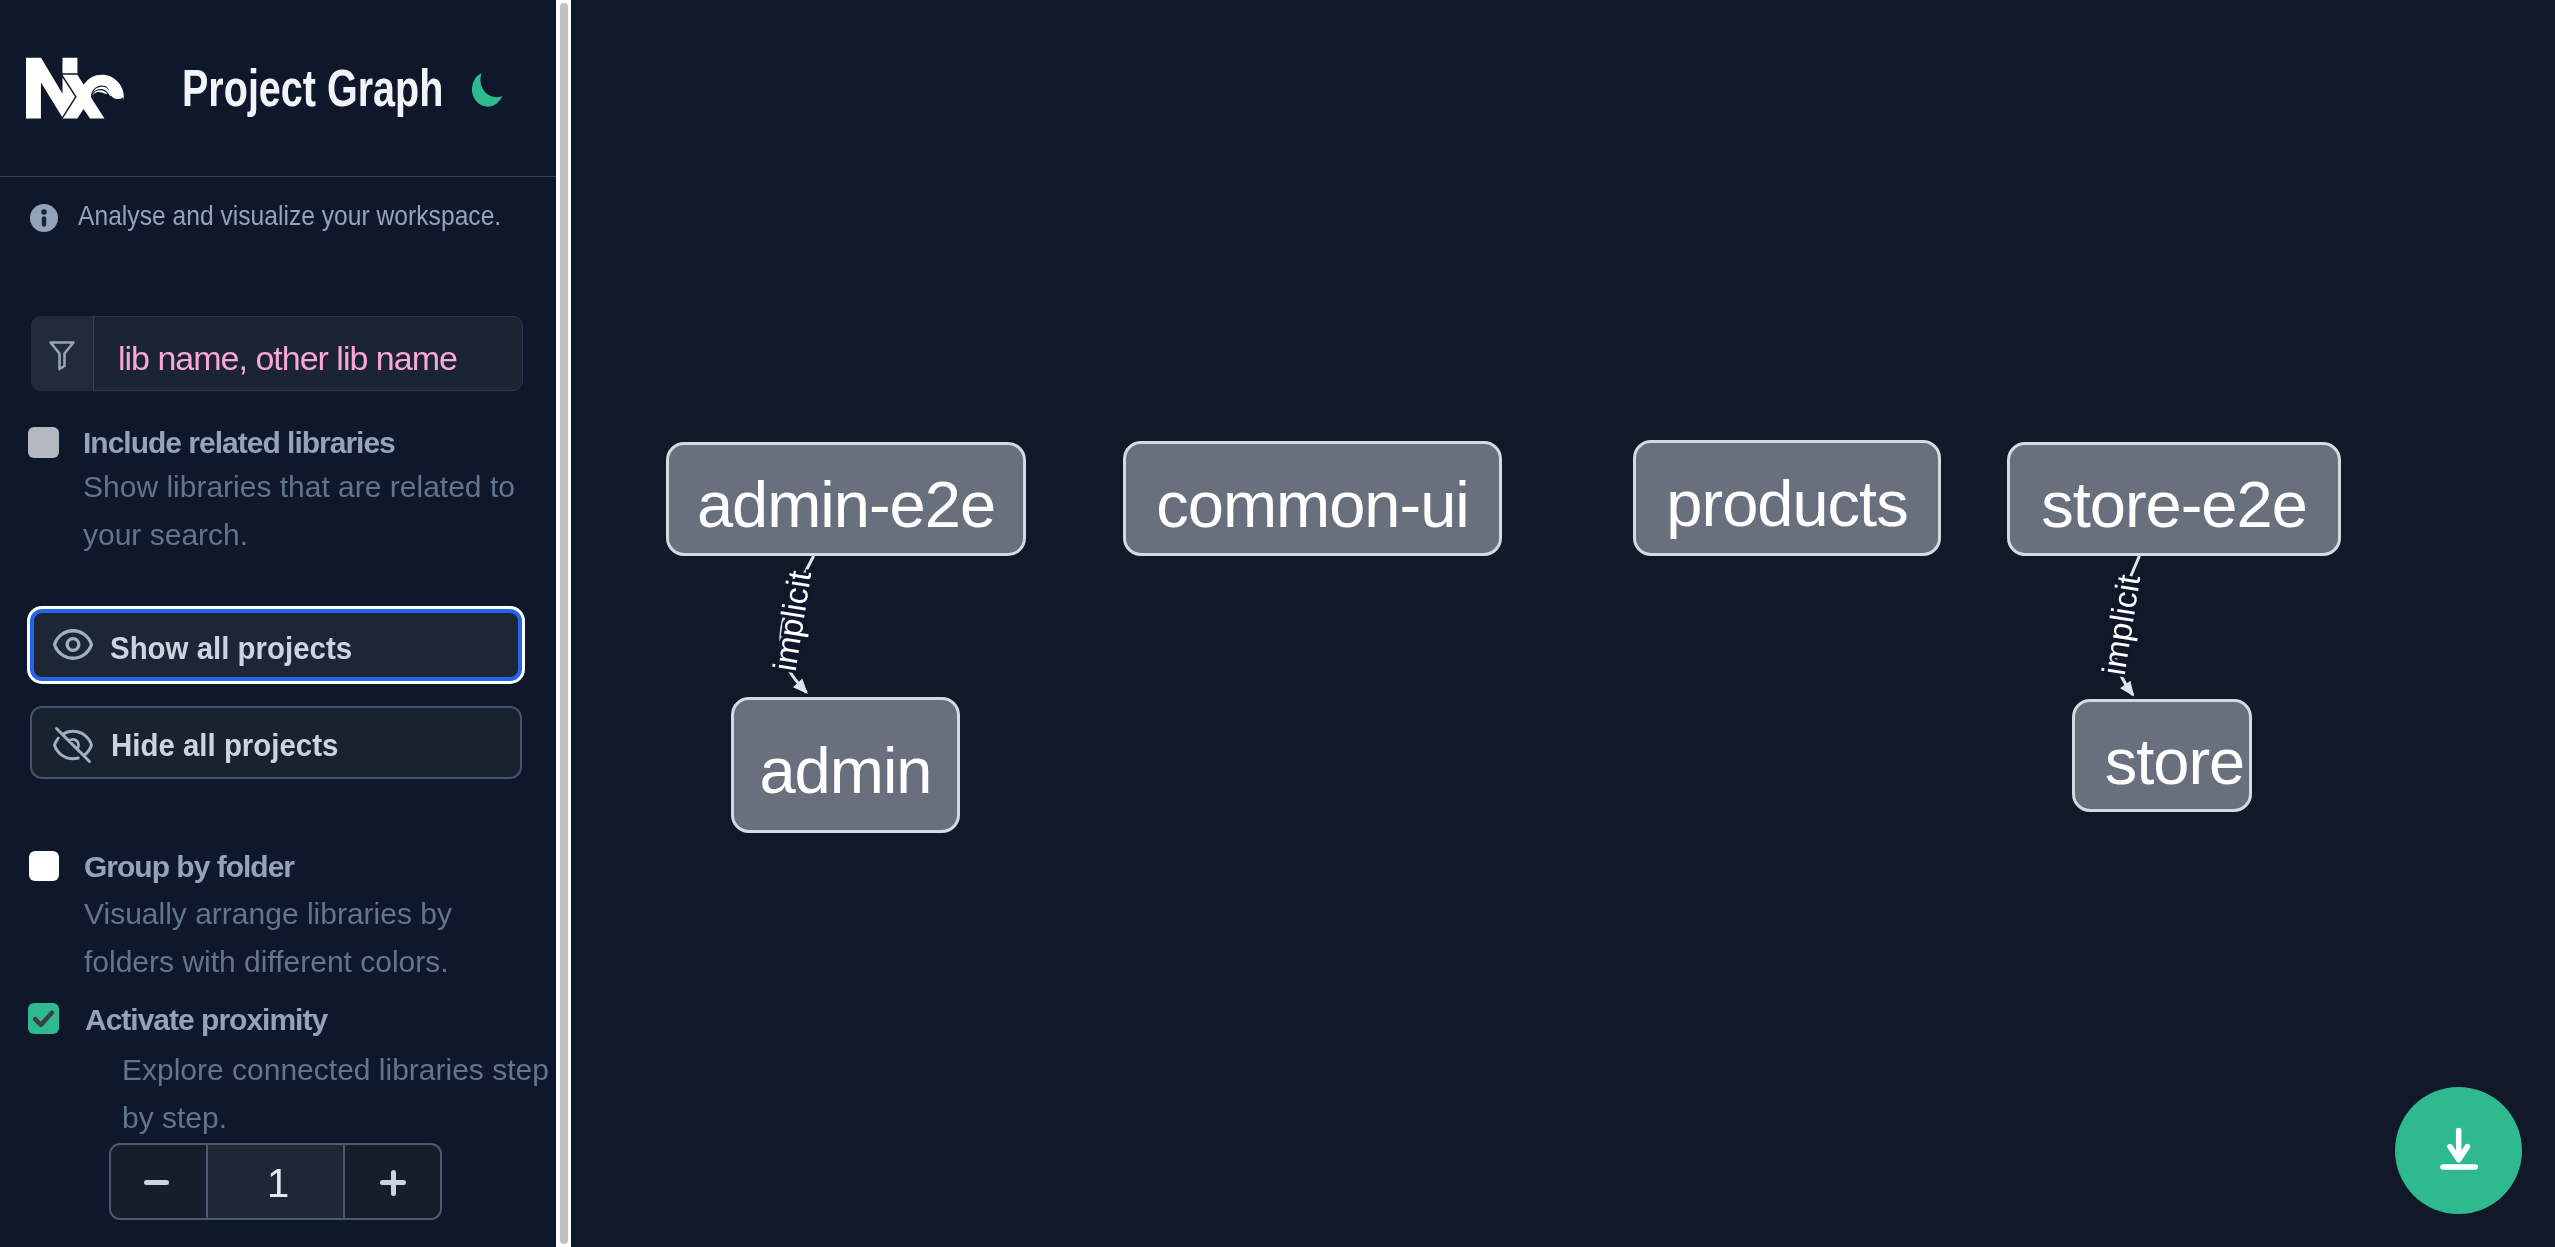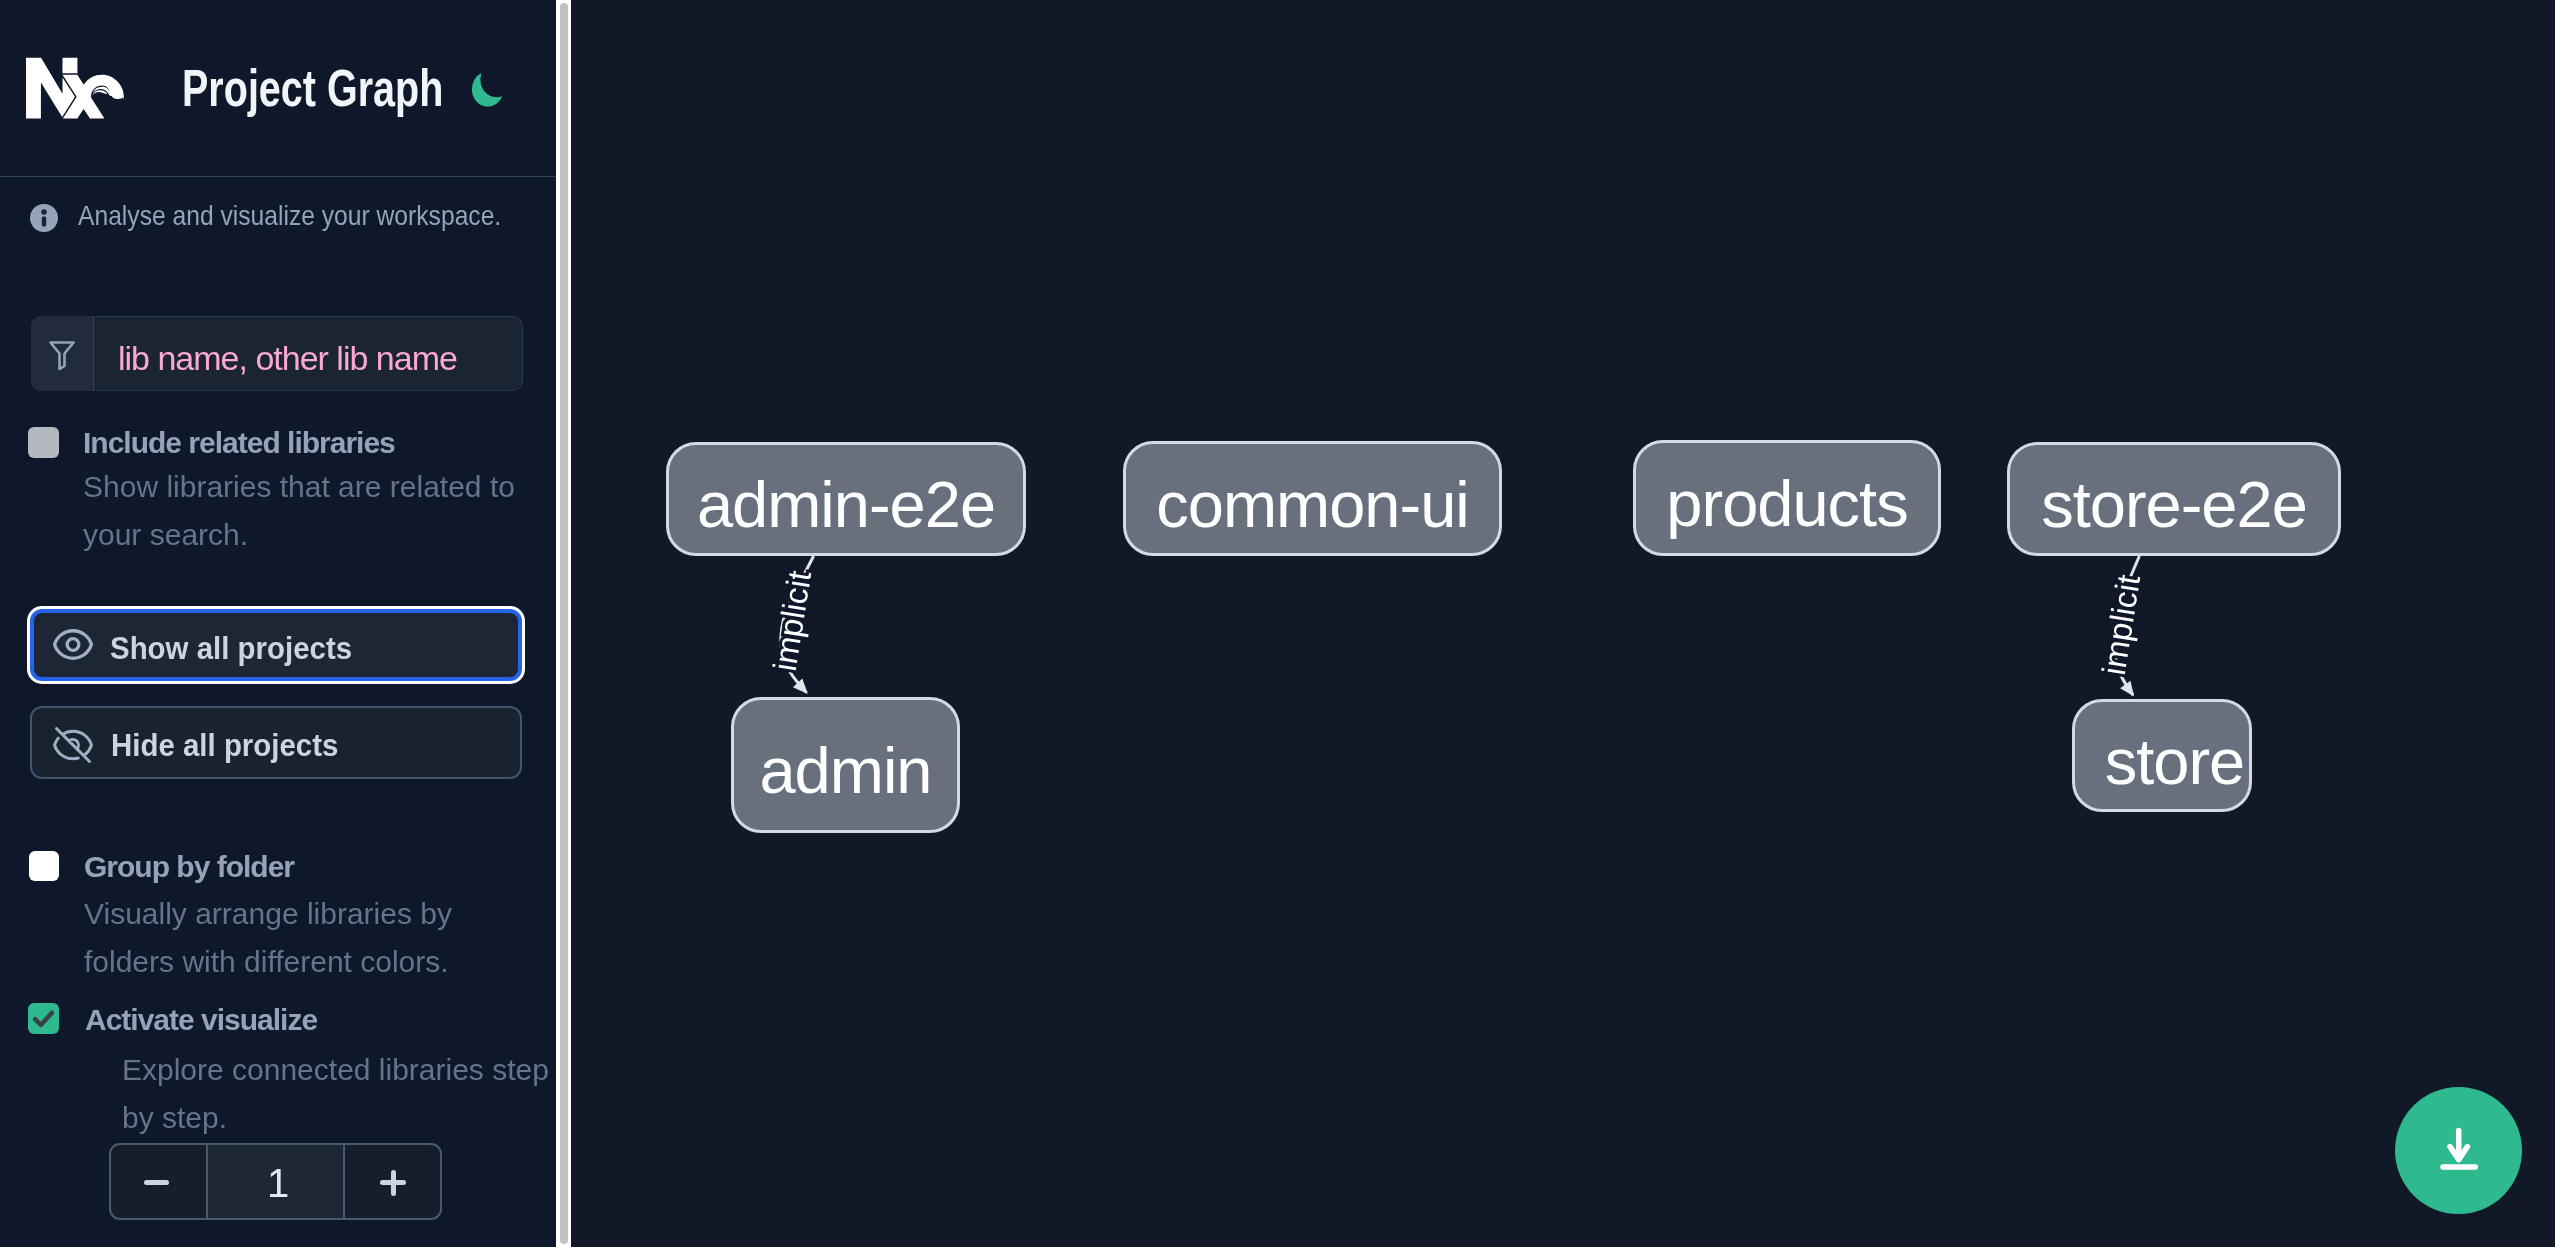--- a/index.html
+++ b/index.html
@@ -56,21 +56,21 @@
 <div class="abs" style="left:111px;top:729px;font-size:32px;line-height:1;font-weight:700;color:#cbd5e1;transform:scaleX(0.92);transform-origin:left top;">Hide all projects</div>
 
 <div class="abs" style="left:29px;top:851px;width:30px;height:30px;border-radius:6px;background:#ffffff;"></div>
 <div class="abs" style="left:84px;top:852px;font-size:30px;line-height:1;font-weight:700;color:#94a3b8;letter-spacing:-1px;">Group by folder</div>
 <div class="abs" style="left:84px;top:890px;font-size:30px;line-height:47.5px;color:#64748b;">Visually arrange libraries by<br>folders with different colors.</div>
 
 <div class="abs" style="left:28px;top:1003px;width:31px;height:31px;border-radius:6px;background:#2eb98e;"></div>
 <svg class="abs" style="left:28px;top:1003px;" width="31" height="31" viewBox="0 0 24 24">
   <path d="M5.5 12.5 L10 17 L18.5 7.5" fill="none" stroke="#3b3f46" stroke-width="3.4" stroke-linecap="round" stroke-linejoin="round"></path>
 </svg>
-<div class="abs" style="left:85px;top:1005px;font-size:30px;line-height:1;font-weight:700;color:#94a3b8;letter-spacing:-1px;">Activate visualize</div>
+<div class="abs" style="left:85px;top:1005px;font-size:30px;line-height:1;font-weight:700;color:#94a3b8;letter-spacing:-1px;">Activate proximity</div>
 <div class="abs" style="left:85px;top:1046px;font-size:30px;line-height:47.5px;color:#64748b;margin-left:37px;">Explore connected libraries step<br>by step.</div>
 
 <div class="abs" style="left:109px;top:1143px;width:333px;height:77px;box-sizing:border-box;border-radius:11px;border:2px solid #4b596e;background:#161e2b;"></div>
 <div class="abs" style="left:206px;top:1145px;width:139px;height:73px;background:#1d2736;border-left:2px solid #4b596e;border-right:2px solid #4b596e;box-sizing:border-box;"></div>
 <div class="abs" style="left:144px;top:1180px;width:25px;height:5px;border-radius:3px;background:#cbd5e1;"></div>
 <div class="abs" style="left:258px;top:1163px;width:40px;text-align:center;font-size:40px;line-height:1;color:#e2e8f0;">1</div>
 <div class="abs" style="left:380px;top:1180px;width:26px;height:5px;border-radius:3px;background:#cbd5e1;"></div>
 <div class="abs" style="left:390.5px;top:1169.5px;width:5px;height:26px;border-radius:3px;background:#cbd5e1;"></div>
 
 <div class="abs" style="left:556px;top:0;width:15px;height:1247px;background:#ffffff;"></div>
@@ -88,21 +88,21 @@
   <text x="2121" y="625" transform="rotate(-81 2121 625)" text-anchor="middle" dominant-baseline="central" font-size="33" fill="#ffffff" stroke="#0f172a" stroke-width="6" paint-order="stroke" font-family="Liberation Sans, sans-serif">implicit</text>
 </svg>
 
 <div class="abs node" style="left:666px;top:442px;width:360px;height:114px;">admin-e2e</div>
 <div class="abs node" style="left:1123px;top:441px;width:379px;height:115px;">common-ui</div>
 <div class="abs node" style="left:1601px;top:440px;width:308px;height:116px;margin-left:32px;">products</div>
 <div class="abs node" style="left:2007px;top:442px;width:334px;height:114px;">store-e2e</div>
 <div class="abs node" style="left:731px;top:697px;width:229px;height:136px;">admin</div>
 <div class="abs node" style="left:2072px;top:699px;width:180px;height:113px;padding-left:25px;">store</div>
 <style>
-.node{box-sizing:border-box;background:#68707e;border:3px solid #d4dae2;border-radius:30px;
+.node{box-sizing:border-box;background:#68707e;border:3px solid #d4dae2;border-radius:18px;
       color:#ffffff;font-size:65px;letter-spacing:-1px;display:flex;align-items:center;justify-content:center;
       padding-top:11px;}
 </style>
 
 <div class="abs" style="left:2395px;top:1087px;width:127px;height:127px;border-radius:50%;background:#2eb98e;"></div>
 <svg class="abs" style="left:2395px;top:1087px;" width="127" height="127" viewBox="0 0 127 127" fill="none" stroke="#ffffff" stroke-width="5.5" stroke-linecap="round" stroke-linejoin="round">
   <path d="M63.7 43.5 V 70.5"></path>
   <path d="M55 59.6 L63.7 72.6 L72.4 59.6"></path>
   <path d="M48 80 H 80.3"></path>
 </svg>

